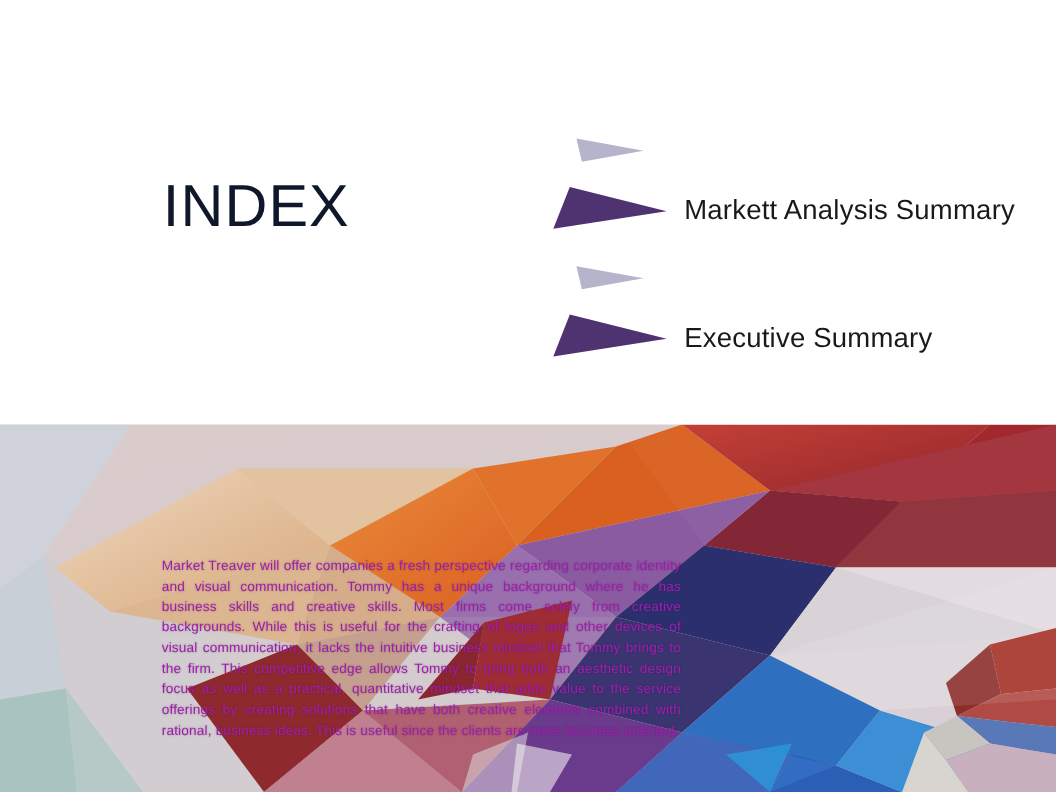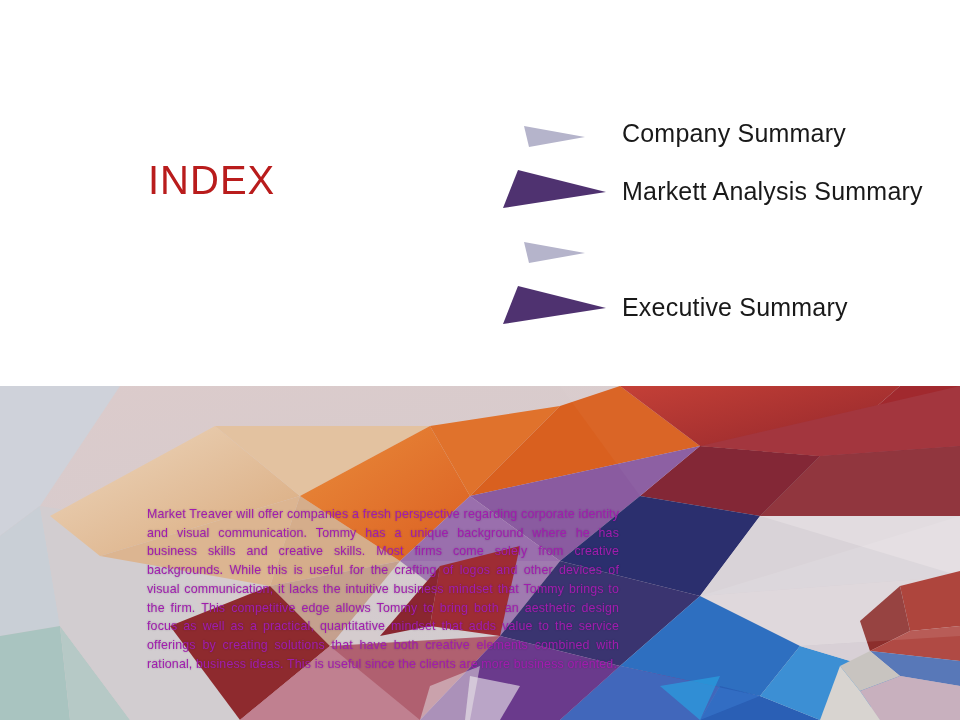--- a/index.html
+++ b/index.html
@@ -21,24 +21,24 @@
     position: absolute;
     left: 0; top: 0;
     width: 960px; height: 386px;
     background: #ffffff;
   }
 
   #index-title {
     position: absolute;
     left: 148px;
     top: 160px;
-    font-size: 40px;
+    font-size: 54px;
     font-weight: 400;
     letter-spacing: 1px;
-    color: #b91c1c;
+    color: #0f172a;
     line-height: 1;
     white-space: nowrap;
   }
 
   
   #index-list {
     position: absolute;
     left: 0; top: 0;
     width: 960px; height: 386px;
   }
@@ -110,21 +110,20 @@
 
     <div id="index-title">INDEX</div>
 
     <div id="index-list">
 
 
       <div class="index-item" style="top:104px;">
         <svg class="item-arrow" viewBox="0 0 120 58">
           <polygon points="28,22 89,33 33,43" fill="#B5B4CB"></polygon>
         </svg>
-        <div class="item-label">Company Summary</div>
       </div>
 
       <div class="index-item" style="top:162px;">
         <svg class="item-arrow" viewBox="0 0 120 58">
           <polygon points="22,8 110,30 7,46" fill="#4F3270"></polygon>
         </svg>
         <div class="item-label">Markett Analysis Summary</div>
       </div>
 
       <div class="index-item" style="top:220px;">

